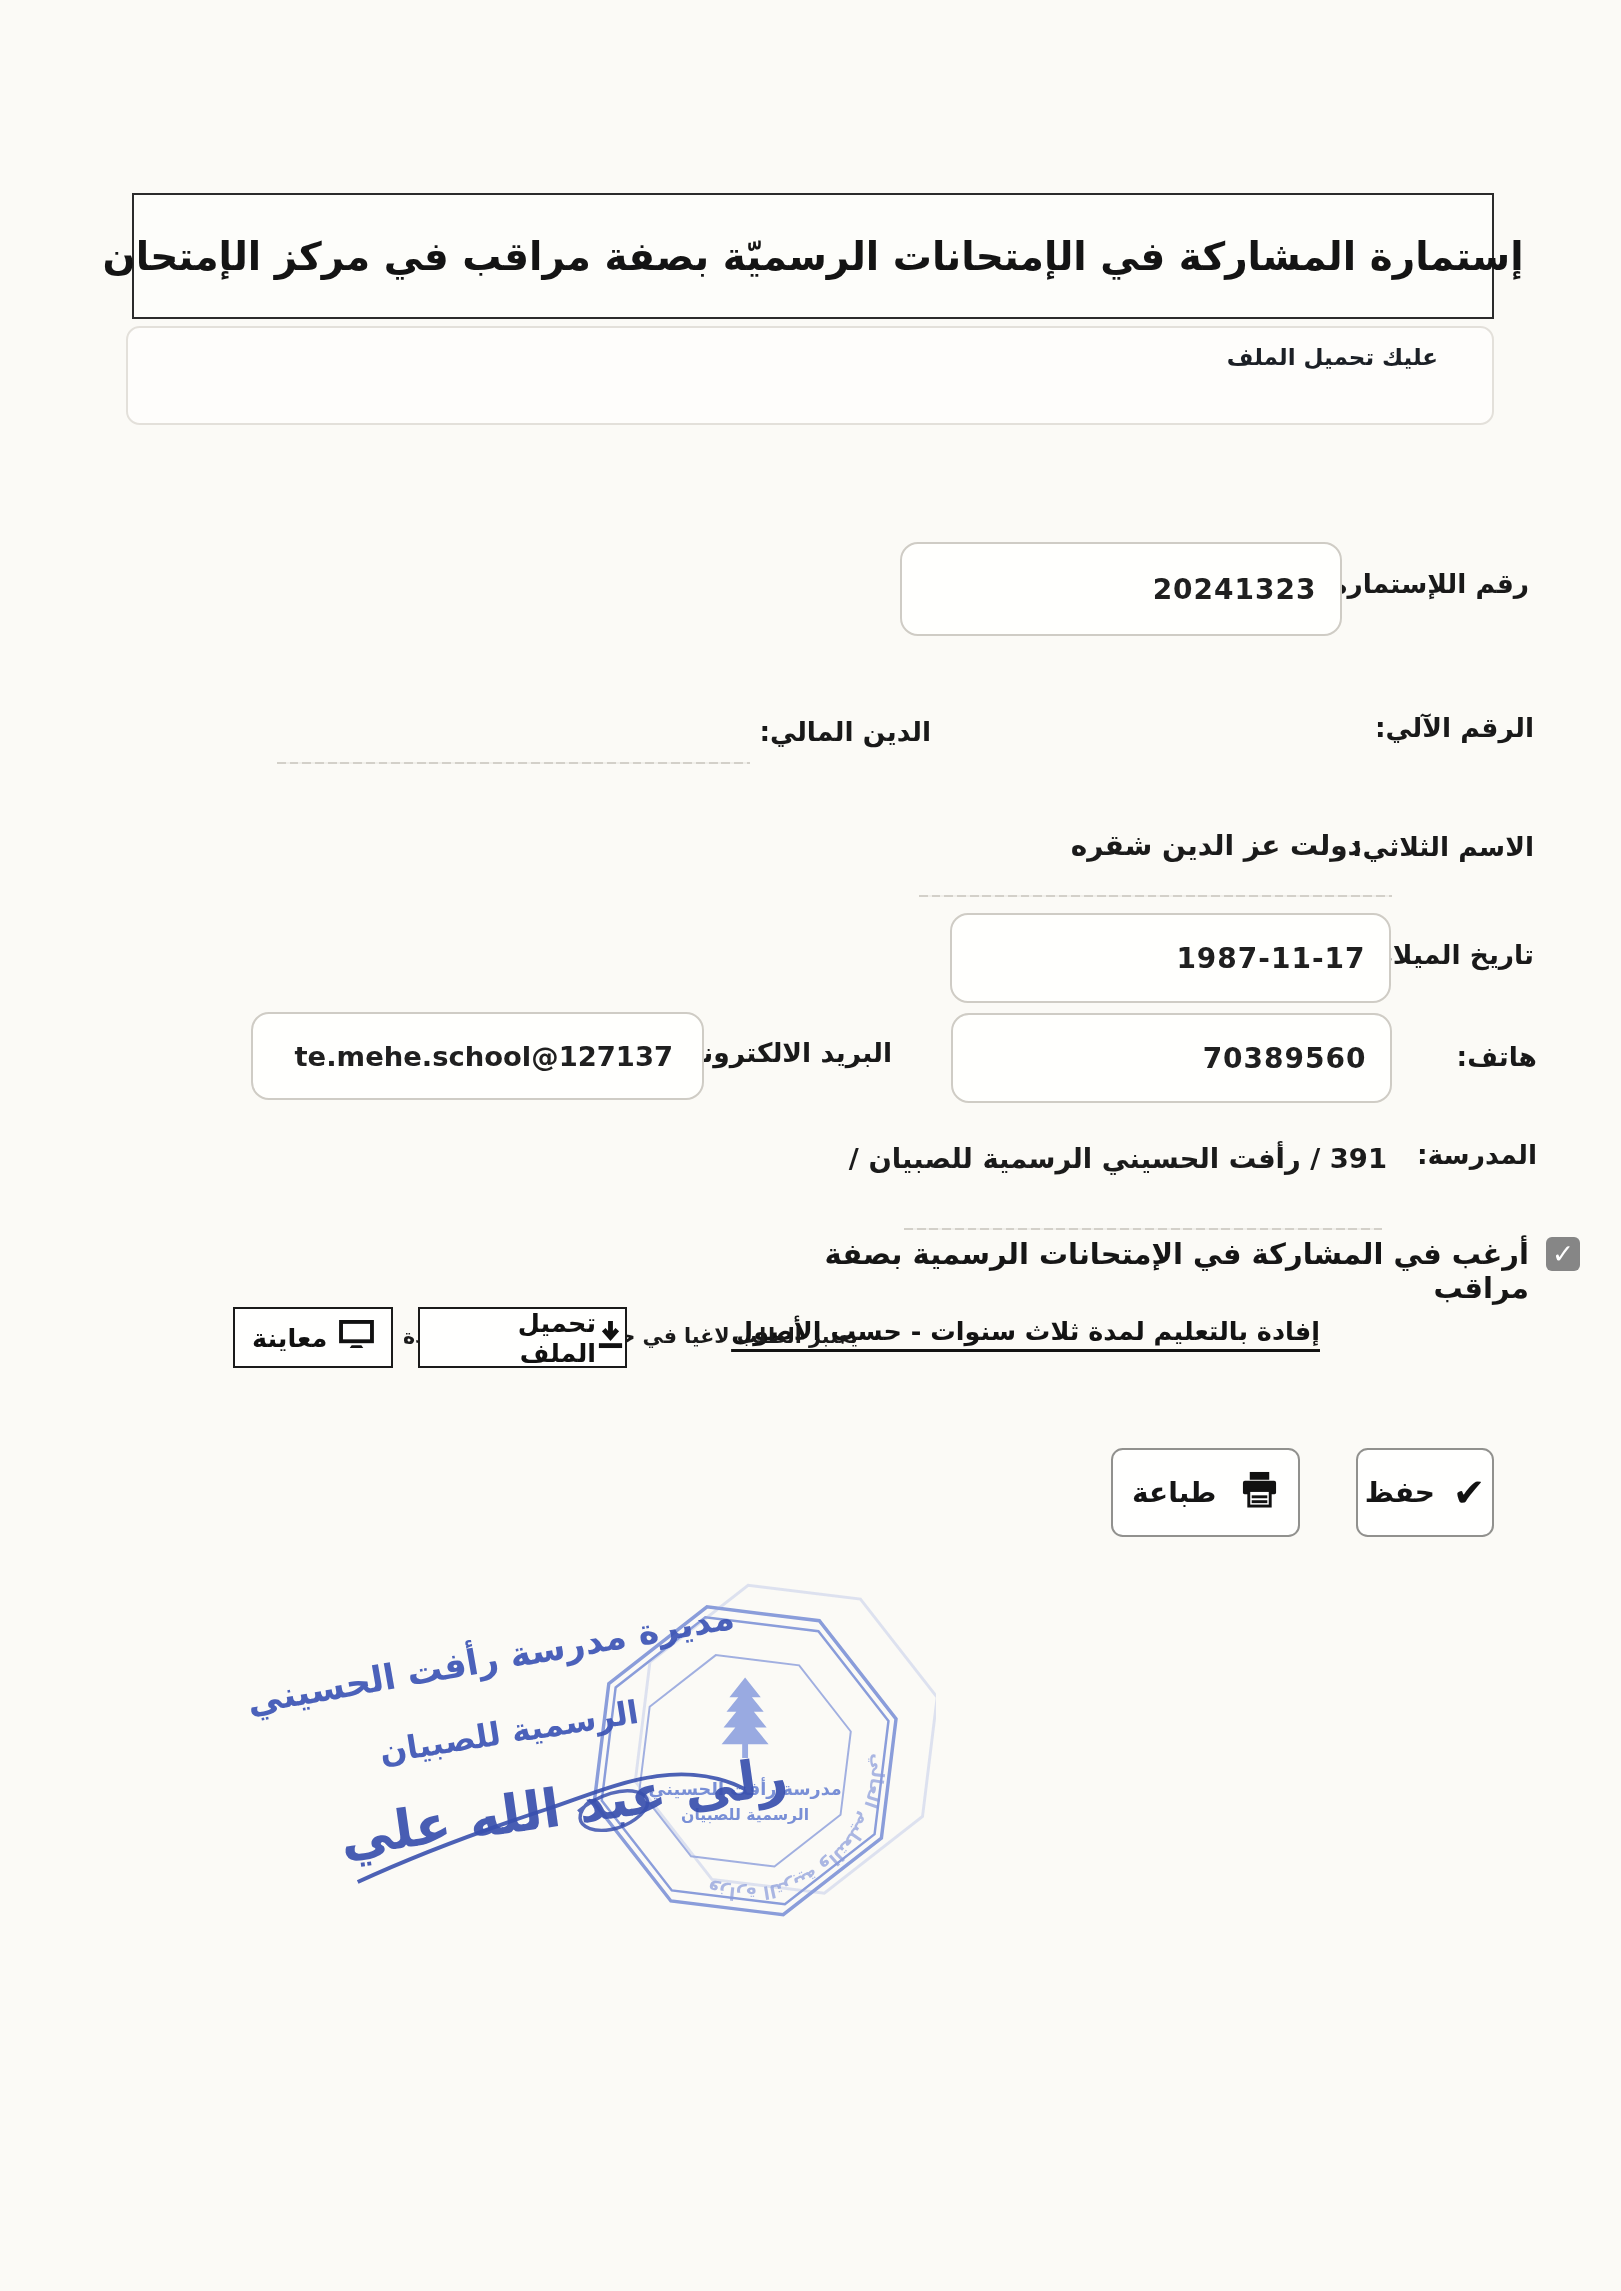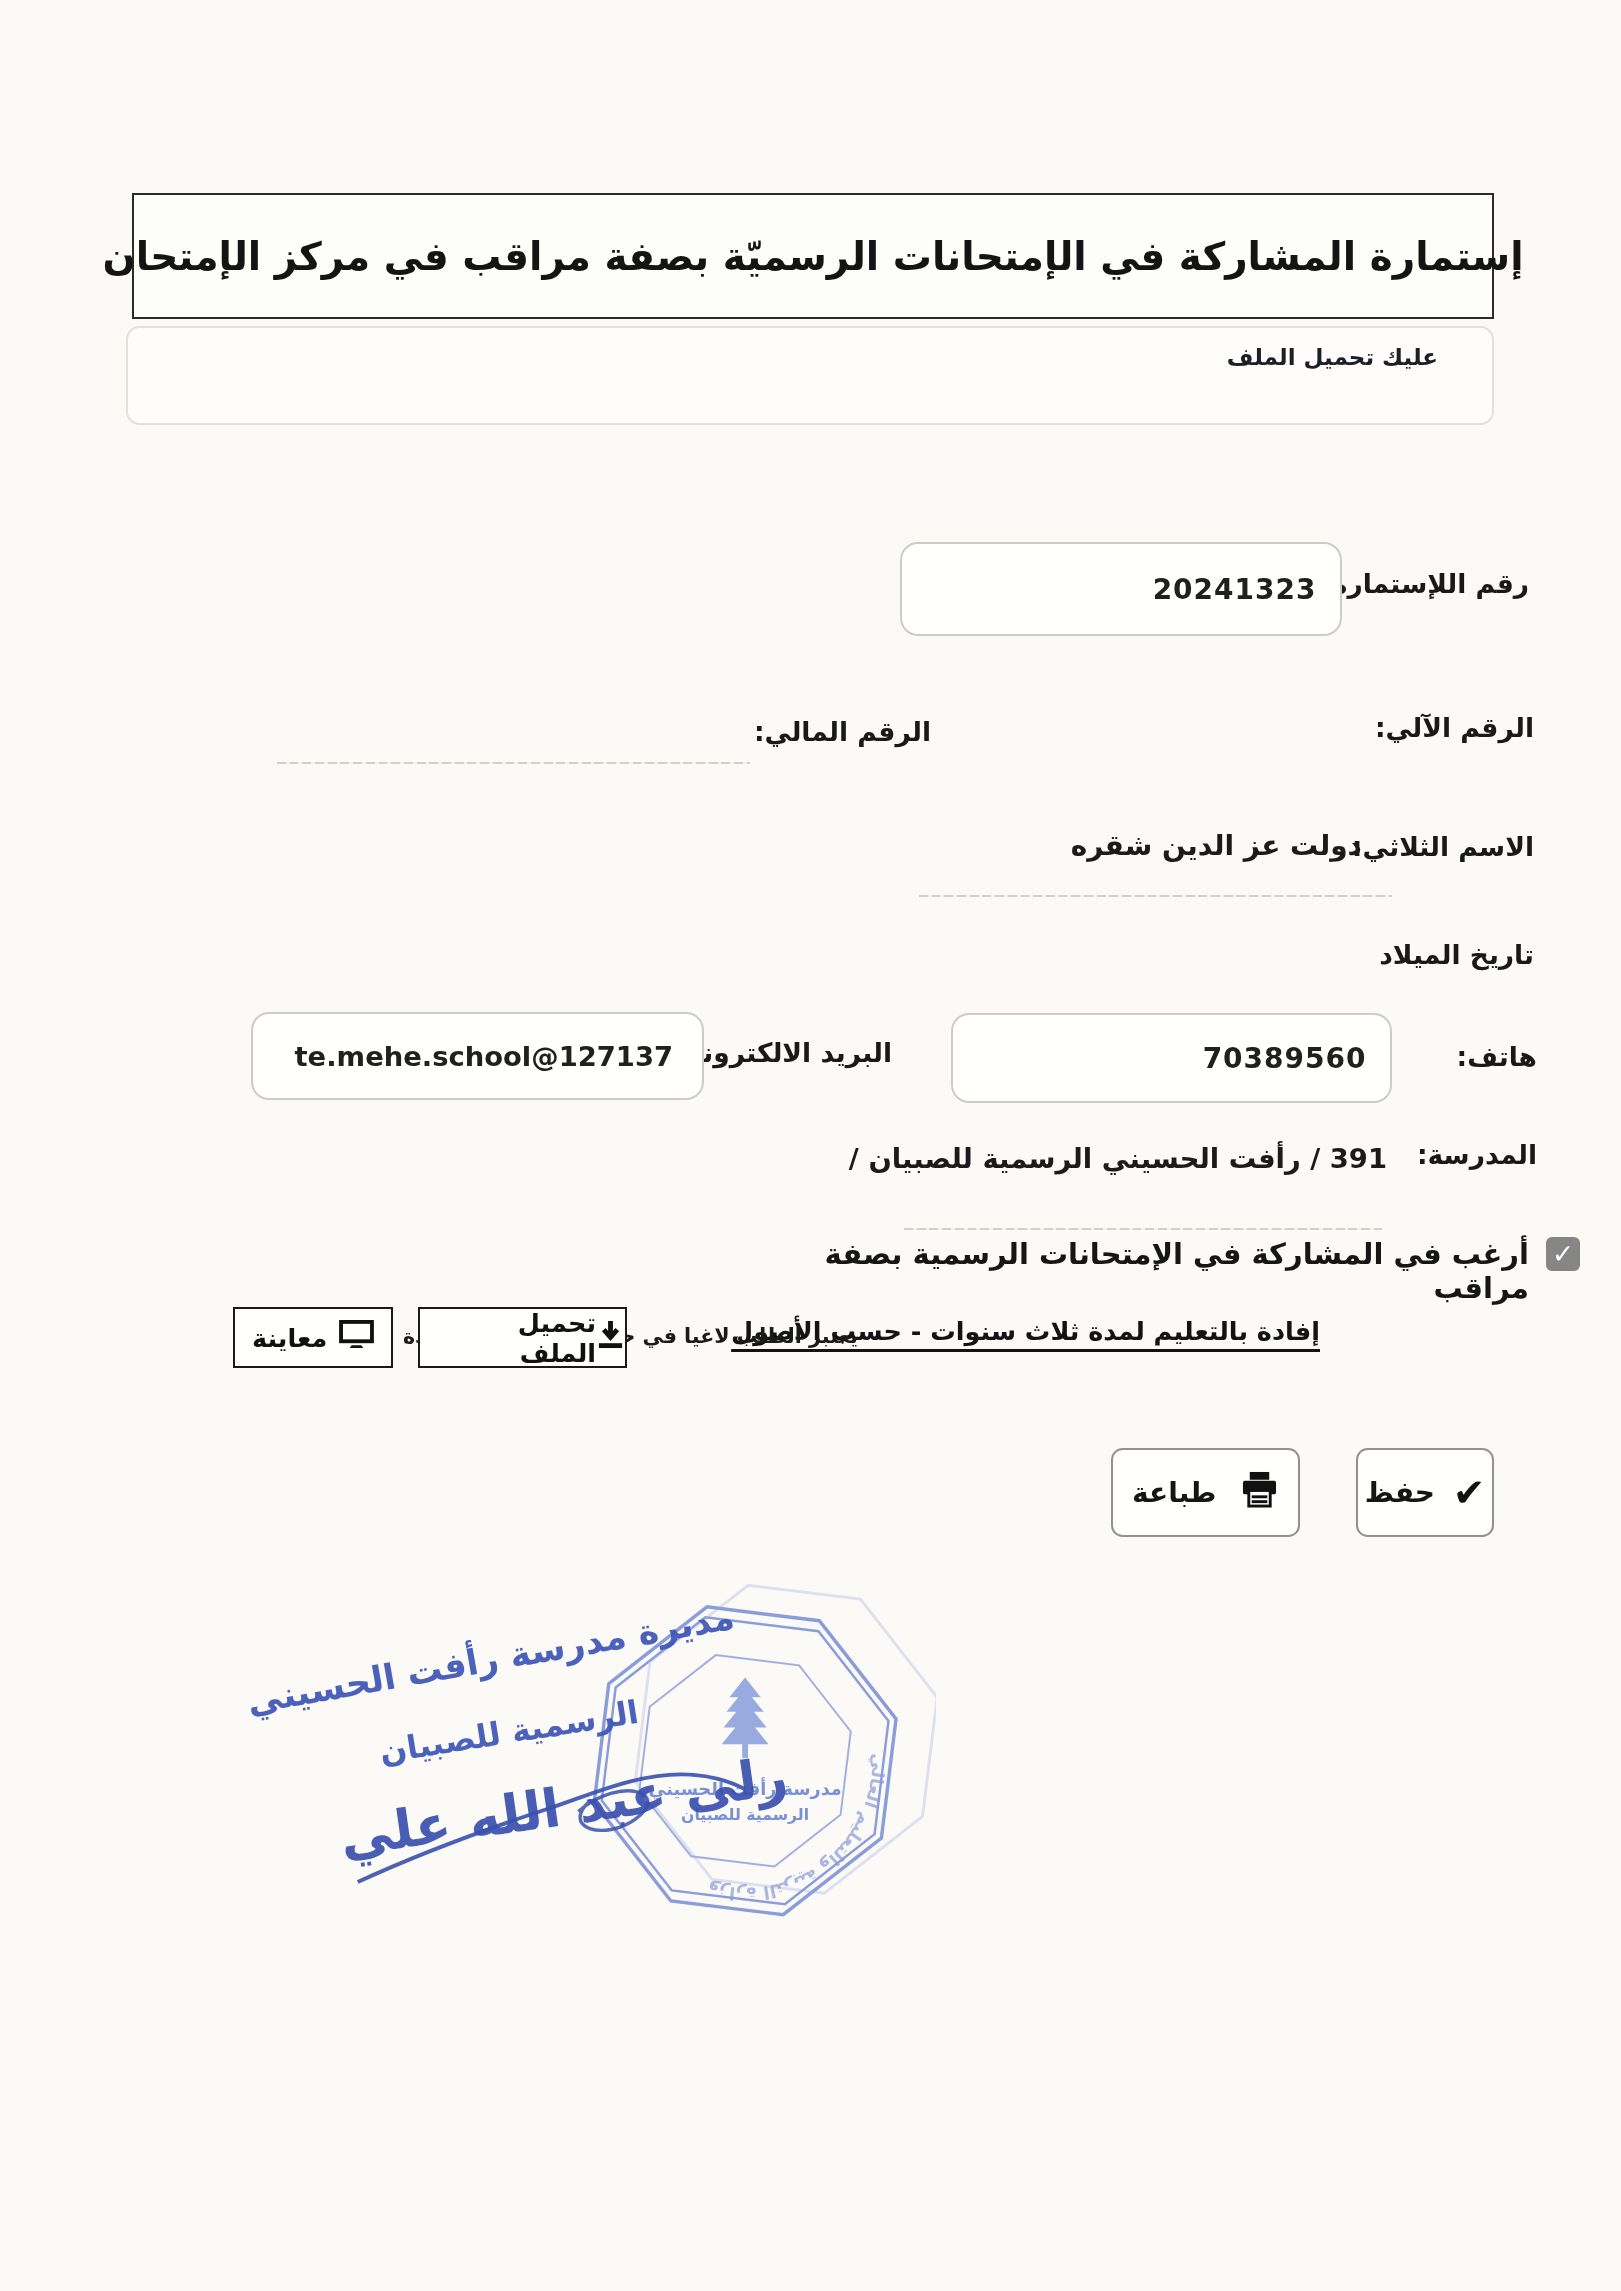--- a/index.html
+++ b/index.html
@@ -83,28 +83,31 @@
   <div class="notice-box">
     <div class="notice-text">عليك تحميل الملف</div>
   </div>
 
   <div class="lbl" style="left:1372px; top:568px; width:157px;">رقم اللإستمارة</div>
   <div class="box-input" style="left:900px; top:542px; width:438px; height:90px;">
     <span class="val">20241323</span>
   </div>
 
   <div class="lbl" style="left:1392px; top:712px; width:142px;">الرقم الآلي:</div>
-  <div class="lbl" style="left:774px; top:716px; width:157px;">الرقم المالي:</div>
+  <div class="lbl" style="left:774px; top:716px; width:157px;">الدين المالي:</div>
   <div class="faint-line" style="left:277px; top:762px; width:473px;"></div>
 
   <div class="lbl" style="left:1392px; top:831px; width:142px;">الاسم الثلاثي:</div>
   <div class="plain-val" style="left:1039px; top:829px; width:323px;">دولت عز الدين شقره</div>
   <div class="faint-line" style="left:919px; top:895px; width:473px;"></div>
 
   <div class="lbl" style="left:1397px; top:939px; width:137px;">تاريخ الميلاد</div>
+  <div class="box-input" style="left:950px; top:913px; width:437px; height:86px;">
+    <span class="val">1987-11-17</span>
+  </div>
 
   <div class="lbl" style="left:1468px; top:1041px; width:69px;">هاتف:</div>
   <div class="box-input" style="left:951px; top:1013px; width:437px; height:86px;">
     <span class="val">70389560</span>
   </div>
   <div class="lbl" style="left:716px; top:1037px; width:176px;">البريد الالكتروني:</div>
   <div class="box-input" style="left:251px; top:1012px; width:449px; height:84px; font-size:27.4px;">
     <span class="val" style="padding-right:29px; letter-spacing:0;">te.mehe.school@127137</span>
   </div>
 

